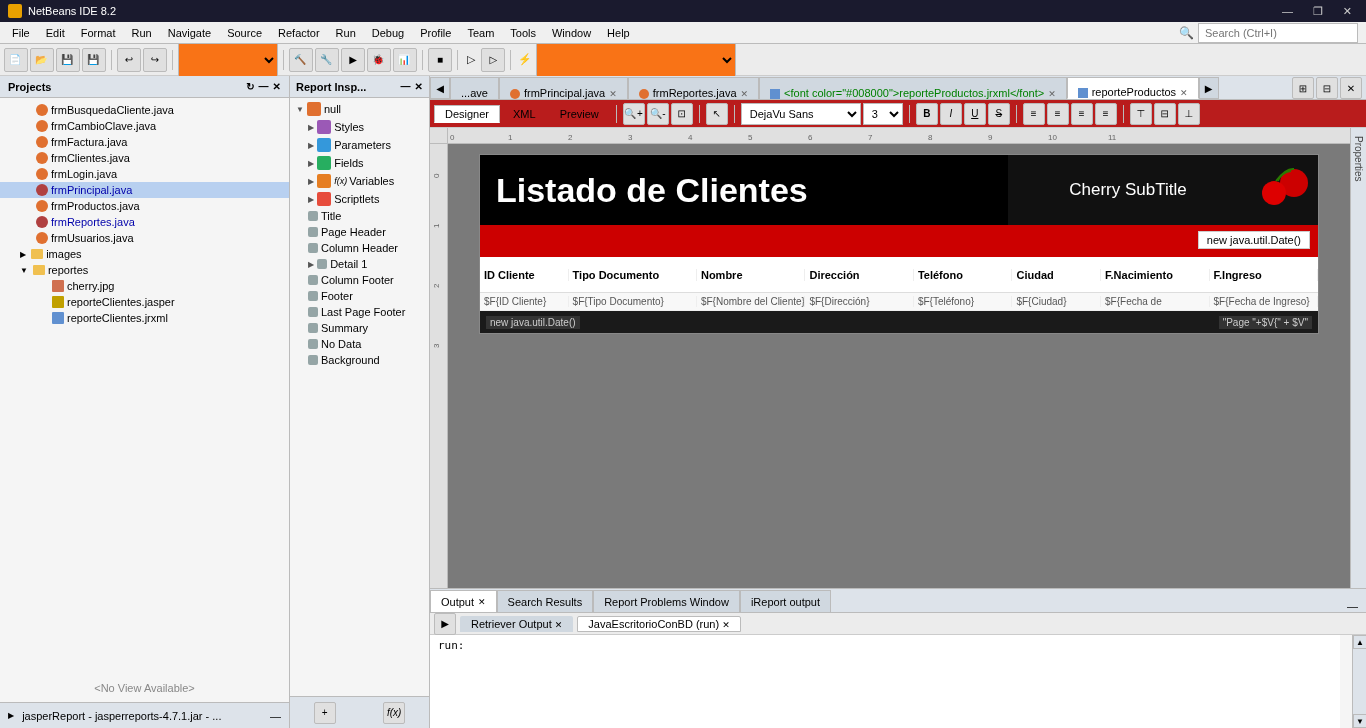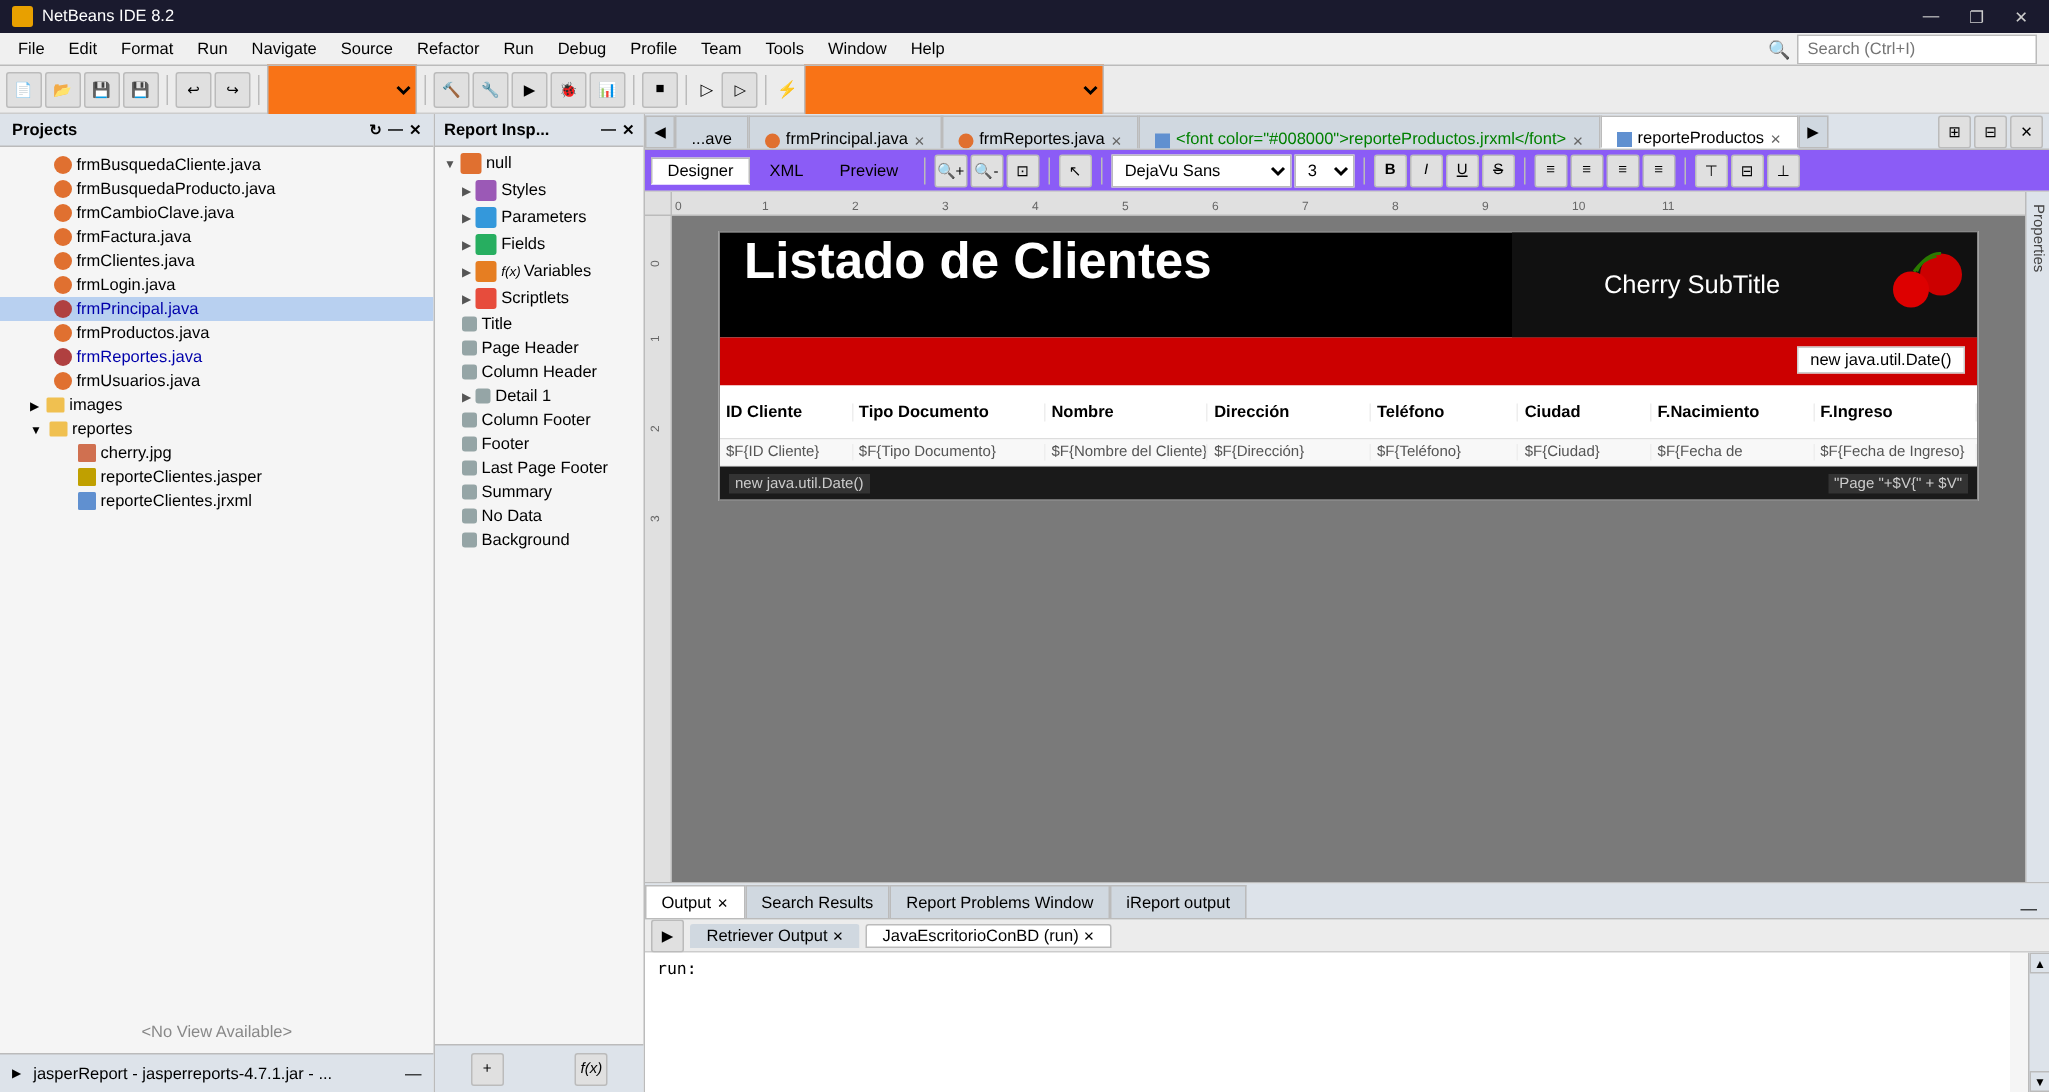--- a/index.html
+++ b/index.html
@@ -49,21 +49,21 @@
 
     
     #editor-area { flex: 1; display: flex; flex-direction: column; background: #f0f0f0; min-width: 0; }
     #tabs-bar { background: #dde3ea; height: 24px; display: flex; align-items: flex-end; border-bottom: 1px solid #bbb; overflow: hidden; }
     .tab { height: 22px; padding: 0 10px; background: #d0d8e0; border: 1px solid #bbb; border-bottom: none; cursor: pointer; display: flex; align-items: flex-end; gap: 4px; font-size: 11px; white-space: nowrap; }
     .tab.active { background: #fff; border-bottom: 1px solid #fff; }
     .tab-close { font-size: 9px; cursor: pointer; color: #666; }
     .tab-nav { width: 20px; height: 22px; background: #d0d8e0; border: 1px solid #bbb; cursor: pointer; display: flex; align-items: center; justify-content: center; font-size: 10px; }
 
     
-    #sub-toolbar { background: #8b5cf6; height: 28px; display: flex; align-items: center; padding: 0 4px; border-bottom: 1px solid #ccc; gap: 2px; }
+    #sub-toolbar { background: #b91c1c; height: 28px; display: flex; align-items: center; padding: 0 4px; border-bottom: 1px solid #ccc; gap: 2px; }
     .sub-tab { padding: 2px 10px; cursor: pointer; font-size: 11px; border: 1px solid transparent; }
     .sub-tab.active { background: #fff; border-color: #bbb; border-bottom: 1px solid #fff; }
     .sub-tb-btn { height: 22px; min-width: 22px; background: #e0e0e0; border: 1px solid #bbb; cursor: pointer; display: flex; align-items: center; justify-content: center; font-size: 10px; border-radius: 2px; }
     .font-select { height: 22px; background: #fff; border: 1px solid #bbb; padding: 0 4px; font-size: 11px; width: 120px; }
     .size-select { height: 22px; background: #fff; border: 1px solid #bbb; padding: 0 4px; font-size: 11px; width: 40px; }
 
     
     #canvas-container { flex: 1; background: #7a7a7a; overflow: auto; position: relative; display: flex; }
     #report-canvas { background: #fff; border: 1px solid #888; width: 840px; margin: 0 auto; }
     .band { width: 100%; position: relative; }
@@ -161,24 +161,20 @@
       <div style="margin-left:auto;display:flex;gap:4px;">
         <span style="cursor:pointer;font-size:10px;">↻</span>
         <span style="cursor:pointer;font-size:10px;">—</span>
         <span style="cursor:pointer;font-size:10px;">✕</span>
       </div>
     </div>
     <div id="projects-tree">
       <div class="tree-item indent-2">
         <span class="java-icon"></span>
         <span>frmBusquedaCliente.java</span>
-      </div>
-      <div class="tree-item indent-2">
-        <span class="java-icon"></span>
-        <span>frmBusquedaProducto.java</span>
       </div>
       <div class="tree-item indent-2">
         <span class="java-icon"></span>
         <span>frmCambioClave.java</span>
       </div>
       <div class="tree-item indent-2">
         <span class="java-icon"></span>
         <span>frmFactura.java</span>
       </div>
       <div class="tree-item indent-2">
@@ -421,21 +417,21 @@
               <text x="5" y="80" font-size="8" fill="#666" transform="rotate(-90,9,80)">1</text>
               <text x="5" y="140" font-size="8" fill="#666" transform="rotate(-90,9,140)">2</text>
               <text x="5" y="200" font-size="8" fill="#666" transform="rotate(-90,9,200)">3</text>
             </svg>
           </div>
           <div style="flex:1;overflow:auto;padding:10px;">
 
             <div id="report-canvas">
 
               <div class="band" style="height:70px;background:#000;display:flex;align-items:stretch;">
-                <div style="flex:1;display:flex;">
+                <div style="flex:1;display:flex;align-items:center;">
                   <span style="color:#fff;font-size:34px;font-weight:bold;padding:0 16px;">Listado de Clientes</span>
                 </div>
                 <div style="width:240px;background:#111;display:flex;align-items:center;justify-content:center;">
                   <span style="color:#fff;font-size:17px;">Cherry SubTitle</span>
                 </div>
                 <div style="width:70px;background:#111;display:flex;align-items:center;justify-content:center;">
                   <svg width="55" height="55" viewBox="0 0 55 55">
                     <circle cx="38" cy="20" r="14" fill="#cc0000"></circle>
                     <circle cx="18" cy="30" r="12" fill="#dd0000"></circle>
                     <path d="M20,18 Q30,5 38,6" stroke="#2a7a00" stroke-width="2" fill="none"></path>

